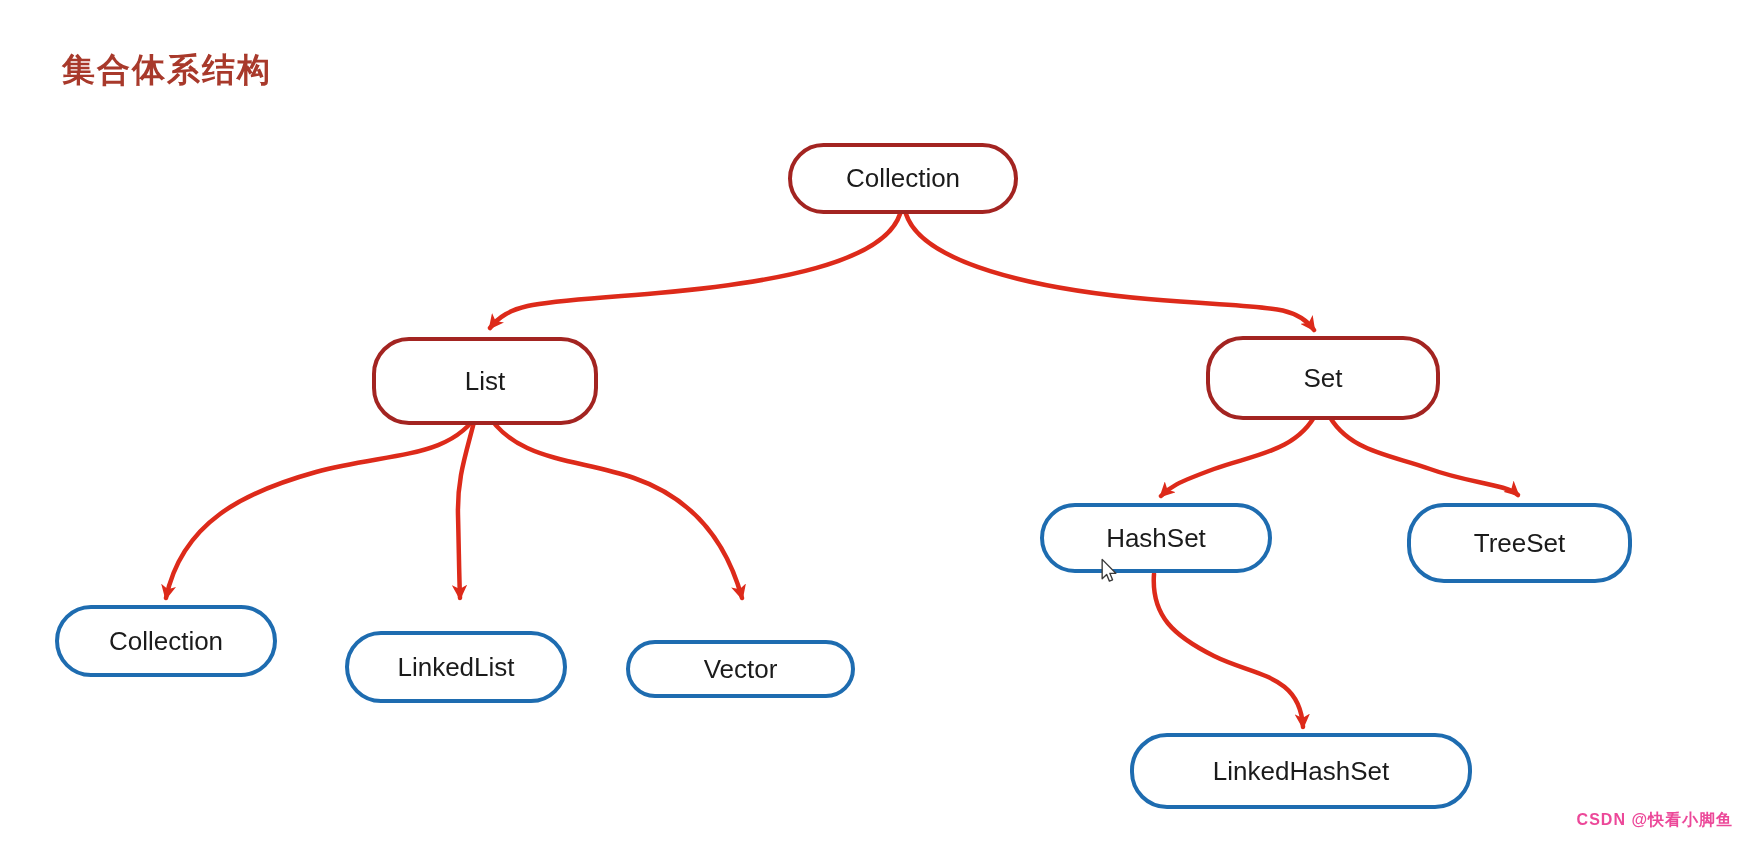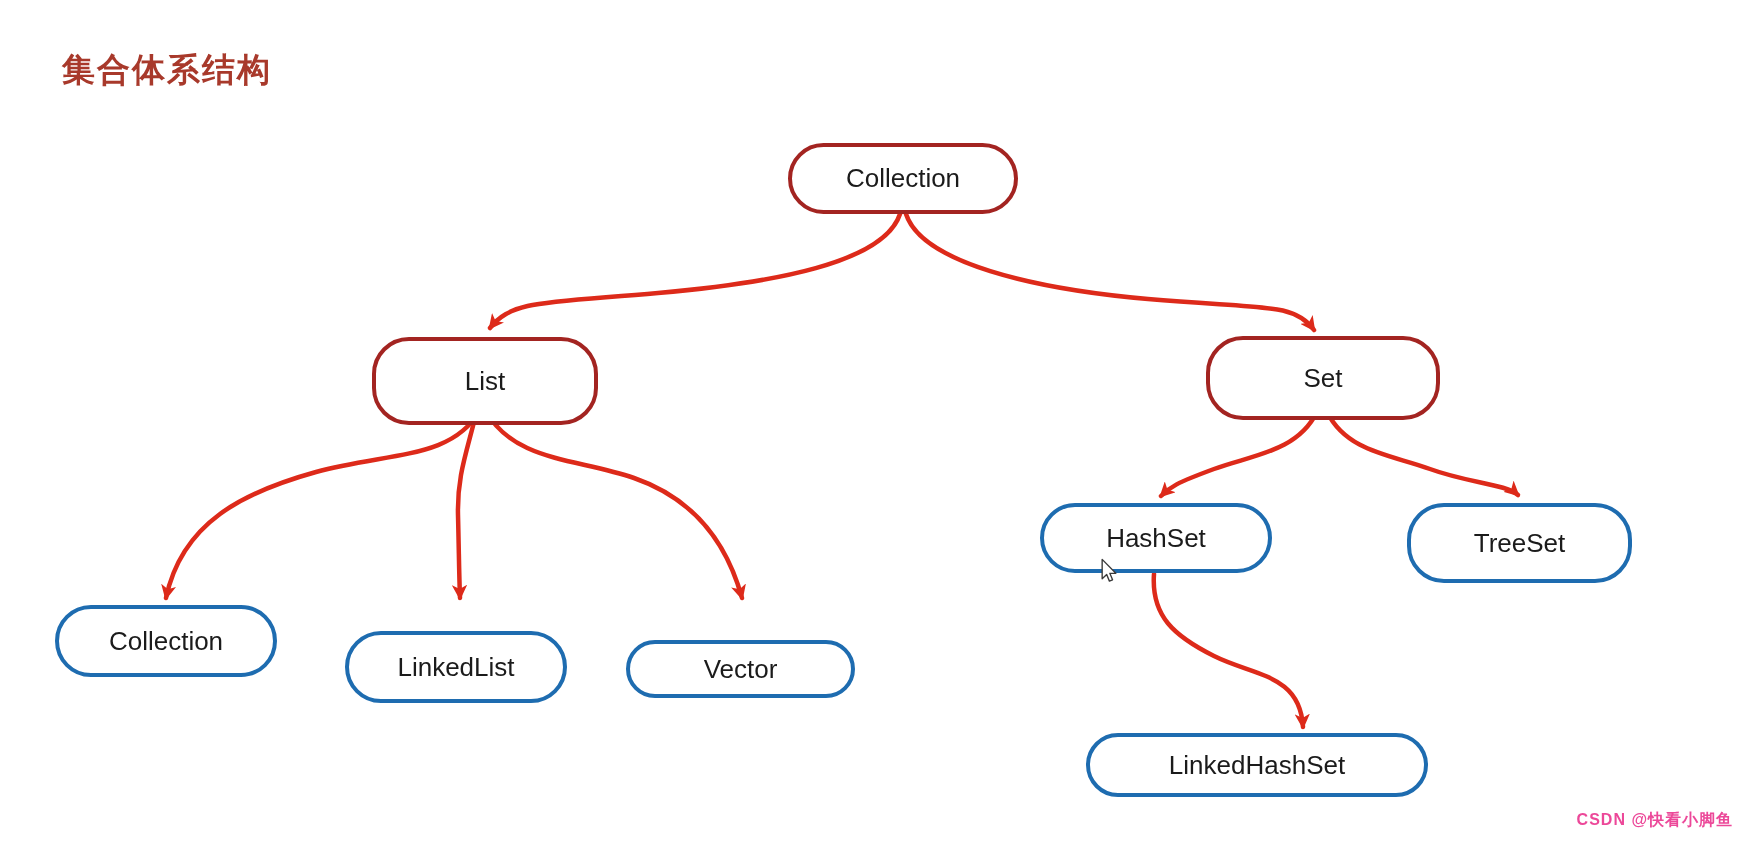--- a/index.html
+++ b/index.html
@@ -23,21 +23,21 @@
   .node-red  { border-color:#a32421; }
   .node-blue { border-color:#1e6cb0; }
   #node-collection    { left:788px;  top:143px; width:230px; height:71px; }
   #node-list          { left:372px;  top:337px; width:226px; height:88px; }
   #node-set           { left:1206px; top:336px; width:234px; height:84px; }
   #node-arraylist     { left:55px;   top:605px; width:222px; height:72px; }
   #node-linkedlist    { left:345px;  top:631px; width:222px; height:72px; }
   #node-vector        { left:626px;  top:604px; width:229px; height:58px;margin-top:36px; }
   #node-hashset       { left:1040px; top:503px; width:232px; height:70px; }
   #node-treeset       { left:1407px; top:503px; width:225px; height:80px; }
-  #node-linkedhashset { left:1086px; top:733px; width:342px; height:64px; }
+  #node-linkedhashset { left:1130px; top:733px; width:342px; height:76px; }
   .watermark {
     position:absolute; right:6px; top:810px;
     font-size:16px; color:#ec4899; letter-spacing:1px;font-weight:bold;
   }
   .mouse-cursor { position:absolute; left:1100px; top:558px; }
 </style>
 </head>
 <body>
 
 <div id="stage">

